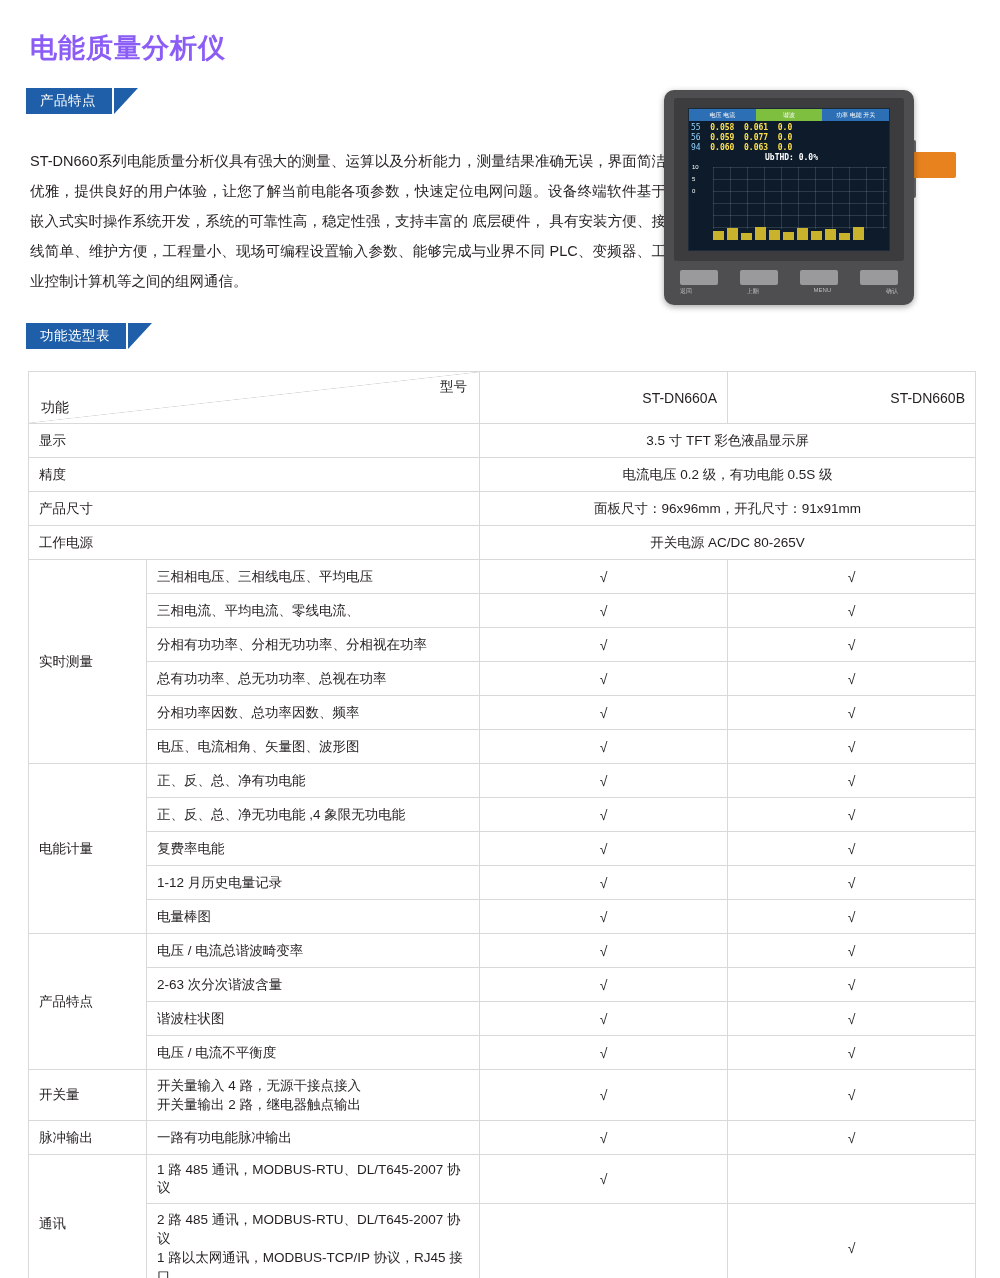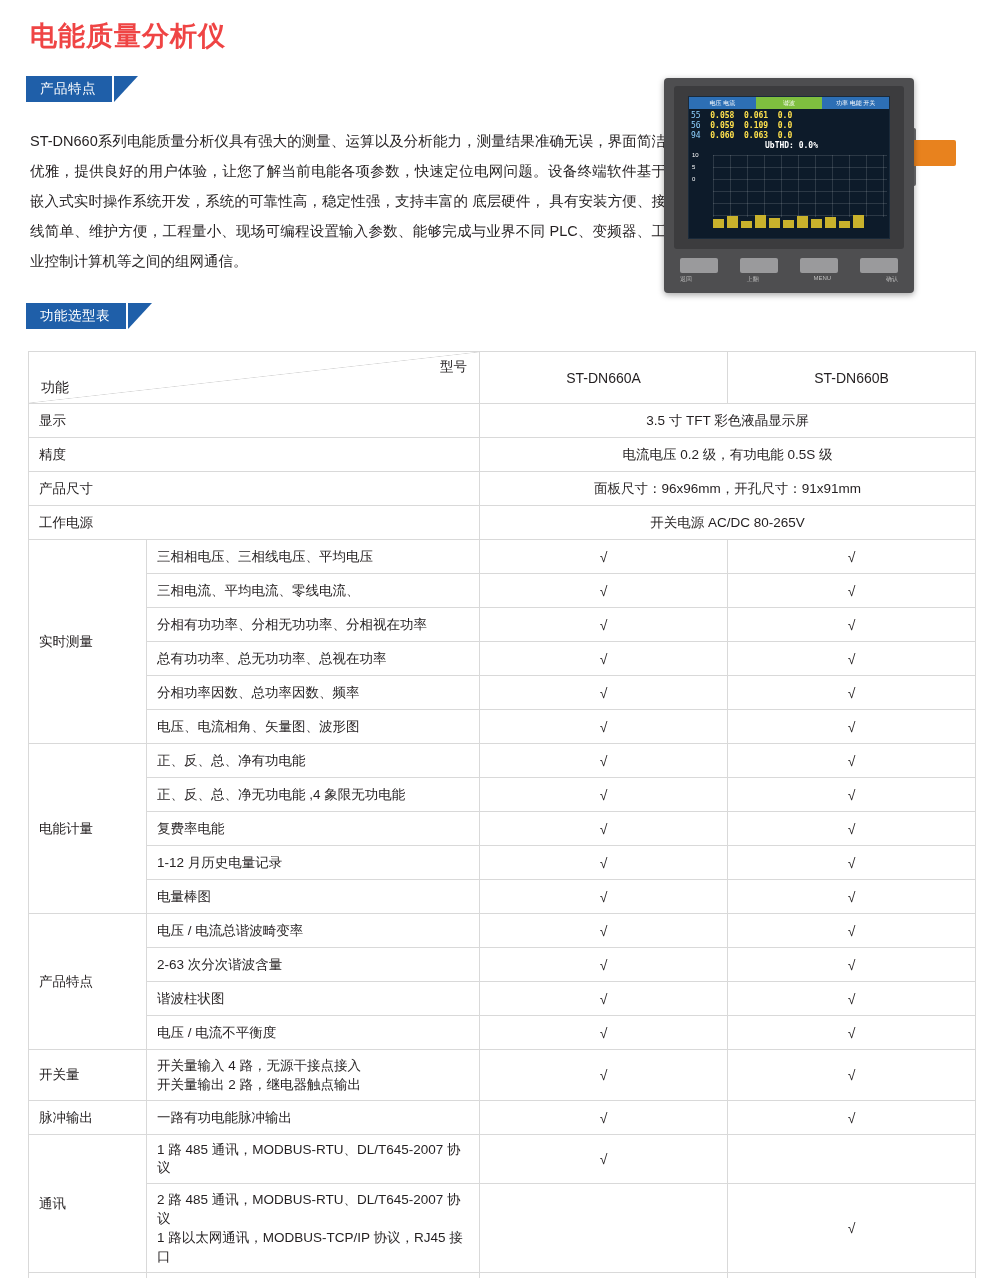--- a/index.html
+++ b/index.html
@@ -8,59 +8,59 @@
     width:1000px; height:1278px;
     background:#ffffff;
     font-family:"Liberation Sans", sans-serif;
     color:#231f20;
     position:relative;
     overflow:hidden;
   }
   .page { position:relative; width:1000px; height:1278px; padding:0 26px; }
 
   .main-title {
-    font-size:27px; font-weight:bold; color:#ef4444;
+    font-size:27px; font-weight:bold; color:#8b5cf6;
     letter-spacing:1px;
-    padding-top:18px; padding-left:4px;
+    padding-top:18px; padding-left:4px;margin-top:12px;
   }
 
   
   .ribbon { position:relative; display:inline-block; height:34px; margin-top:22px; }
   .ribbon .lbl {
     display:inline-block; background:#1f5fa9; color:#fff;
     font-size:13.5px; line-height:26px; height:26px;
     padding:0 16px 0 14px; font-weight:normal; letter-spacing:.5px;
   }
   .ribbon .tail {
     position:absolute; top:0; left:100%; width:26px; height:26px;
     overflow:hidden;
   }
   .ribbon .tail:before{
     content:""; position:absolute; top:0; left:2px;
     width:0;height:0;
     border-top:26px solid #1f5fa9;
     border-right:24px solid transparent;
   }
 
-  .intro-wrap { display:flex; margin-top:16px;align-items:flex-end; }
+  .intro-wrap { display:flex; margin-top:24px;align-items:flex-end; }
   .intro {
     width:640px;
     font-size:14.5px; line-height:30px; color:#231f20;
     text-align:justify;
     padding-left:4px;
   }
 
   
   .device {
     position:absolute; right:24px; top:70px;
     width:330px; height:240px;
   }
   .dev-body{
     position:absolute; left:18px; top:8px; width:250px; height:215px;
-    background:#4e4e50; border-radius:4px;
+    background:#4e4e50; border-radius:10px;
     box-shadow:0 2px 6px rgba(0,0,0,.35);
   }
   .dev-face{
     position:absolute; left:10px; top:8px; width:230px; height:163px;
     background:#3c3c3e; border-radius:3px;
   }
   .dev-screen{
     position:absolute; left:14px; top:10px; width:202px; height:143px;
     background:#0d1b2a; border:1px solid #1a2a3a; overflow:hidden;
   }
@@ -103,21 +103,21 @@
     color:#231f20;
   }
   .hdr-cell { height:52px; position:relative; padding:0;margin-left:22px; }
   .hdr-cell .diag{ position:absolute; inset:0; }
   .hdr-cell .diag:after{
     content:""; position:absolute; left:0; top:0; width:100%; height:100%;
     background:linear-gradient(to bottom right, transparent calc(50% - .6px), #d9d9d9 50%, transparent calc(50% + .6px));
   }
   .hdr-cell .tr-txt{ position:absolute; right:12px; top:6px; font-size:13.5px; }
   .hdr-cell .bl-txt{ position:absolute; left:12px; bottom:6px; font-size:14px; }
-  .model-col { width:248px; text-align:center; font-size:14px; }
+  .model-col { width:248px; text-align:right; font-size:14px; }
   .c-group { width:118px; text-align:left; }
   .c-item { }
   .c-mark { text-align:center; width:248px; font-size:14px; }
   .merged-val { text-align:center; }
   .row-h { height:34px; }
   .two-line { line-height:19px; padding-top:5px; padding-bottom:5px; }
 </style>
 </head>
 <body>
 
@@ -145,21 +145,21 @@
             <div class="b">谐波</div>
             <div class="c">功率 电能 开关</div>
           </div>
           <div class="scr-nums">
             <div><span>55</span>
               &nbsp;<b>0.058</b>
               &nbsp;<b>0.061</b>
               &nbsp;<b>0.0</b></div>
             <div><span>56</span>
               &nbsp;<b>0.059</b>
-              &nbsp;<b>0.109</b>
+              &nbsp;<b>0.077</b>
               &nbsp;<b>0.0</b></div>
             <div><span>94</span>
               &nbsp;<b>0.060</b>
               &nbsp;<b>0.063</b>
               &nbsp;<b>0.0</b></div>
             <div style="color:#fff;margin-left:74px;">
               <b>UbTHD:</b>
               <b>0.0%</b>
             </div>
           </div>

